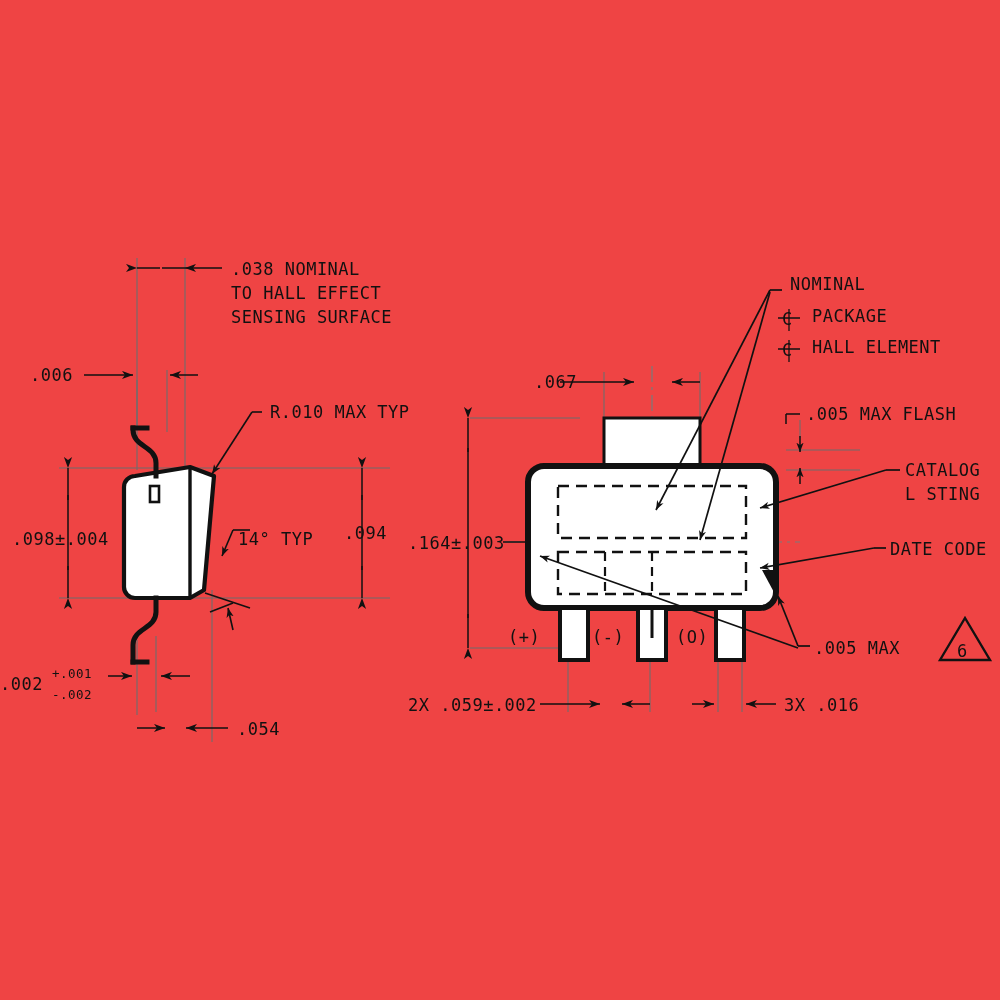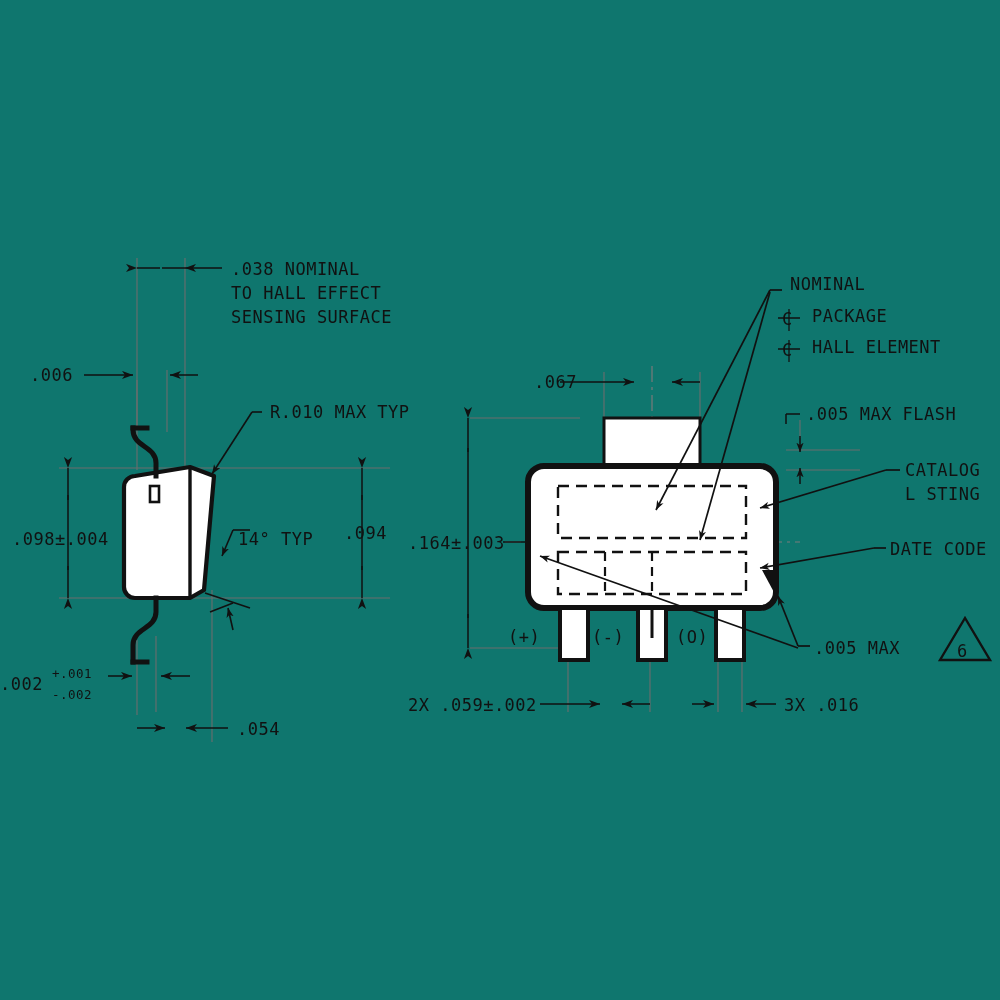--- a/index.html
+++ b/index.html
@@ -2,21 +2,21 @@
 <html><head>
 <meta charset="utf-8">
 <style>
   html,body{margin:0;padding:0;background:#ffffff;}
   body{
     width:1000px;height:1000px;
     font-family:"DejaVu Sans Mono","Liberation Mono",monospace;
     color:#111;
     overflow:hidden;
   }
-  #stage{position:relative;width:1000px;height:1000px;background:#0f766e;}
+  #stage{position:relative;width:1000px;height:1000px;background:#ef4444;}
   svg#drawing{position:absolute;left:0;top:0;width:1000px;height:1000px;}
   .txt{
     font-family:"DejaVu Sans Mono","Liberation Mono",monospace;
     fill:#111;
     letter-spacing:0.5px;
   }
   .t17{font-size:17px;}
   .t13{font-size:12.5px;}
 </style>
 </head>

